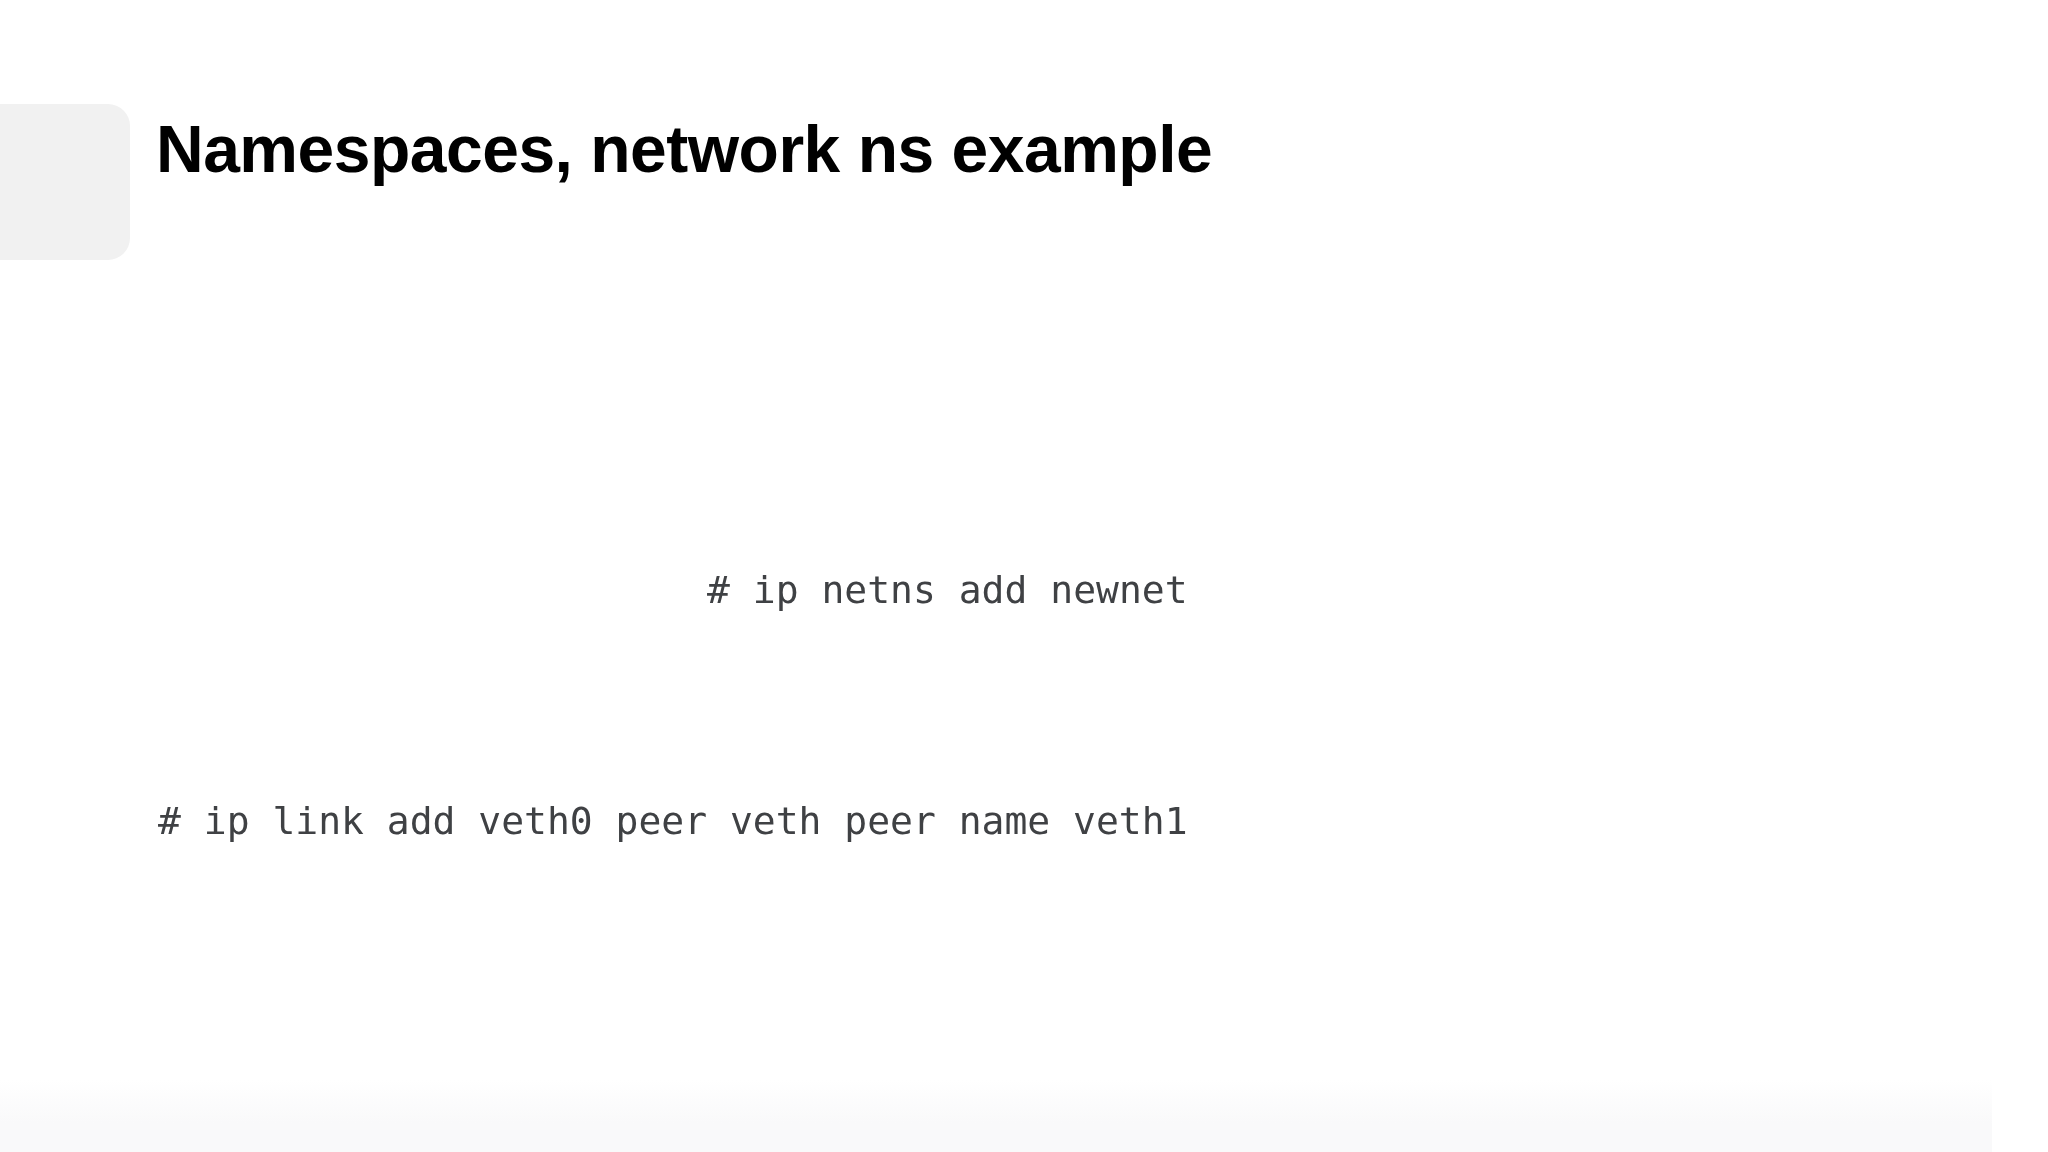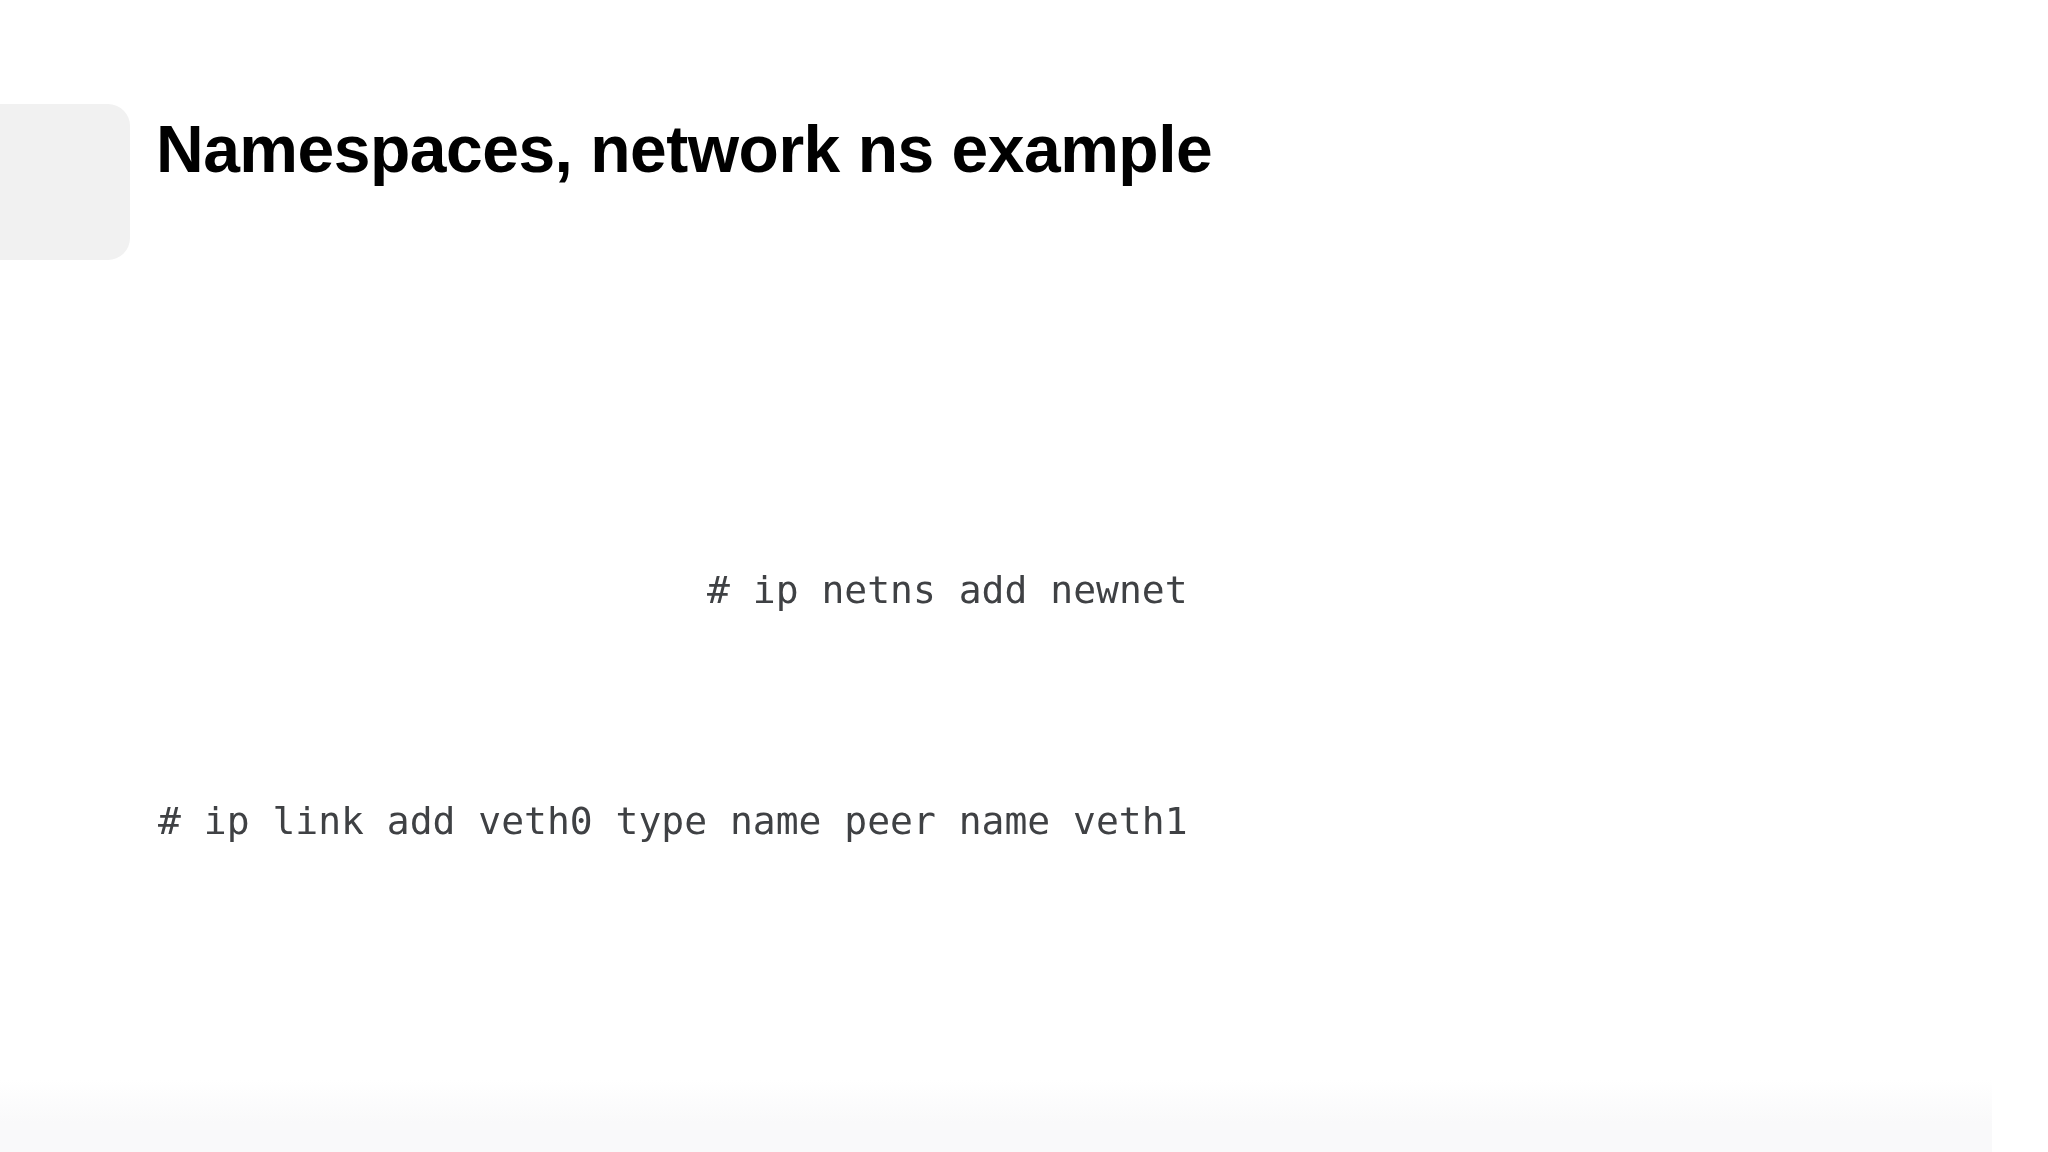--- a/index.html
+++ b/index.html
@@ -83,21 +83,21 @@
 <body>
 
 <div class="slide">
 
   <div class="title-accent-block"></div>
 
   <h1 class="slide-title">Namespaces, network ns example</h1>
 
   <div class="code-block">
     <div class="code-line"># ip netns add newnet</div>
-    <div class="code-line"># ip link add veth0 type name peer name veth1</div>
+    <div class="code-line"># ip link add veth0 peer veth peer name veth1</div>
     <div class="code-line blank"></div>
     
     
     
     
     
   </div>
 
   <div class="bottom-band"></div>
 

